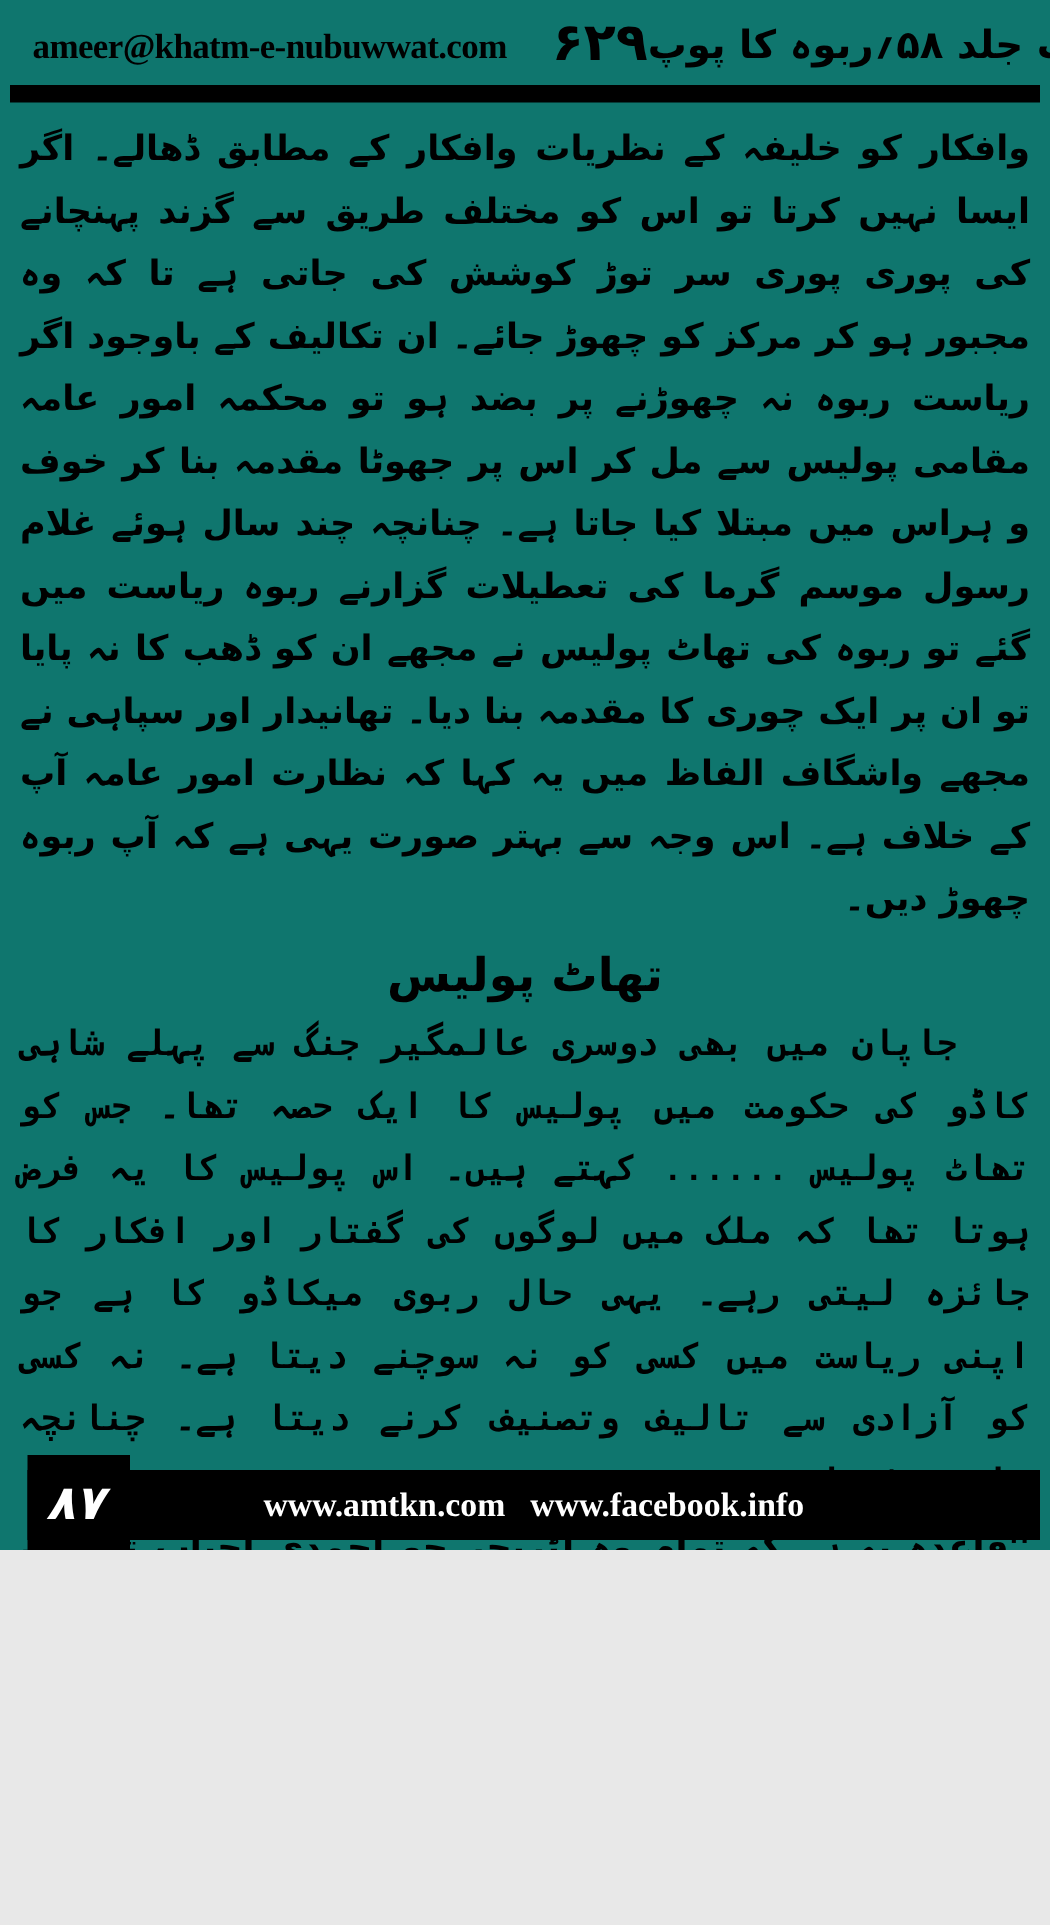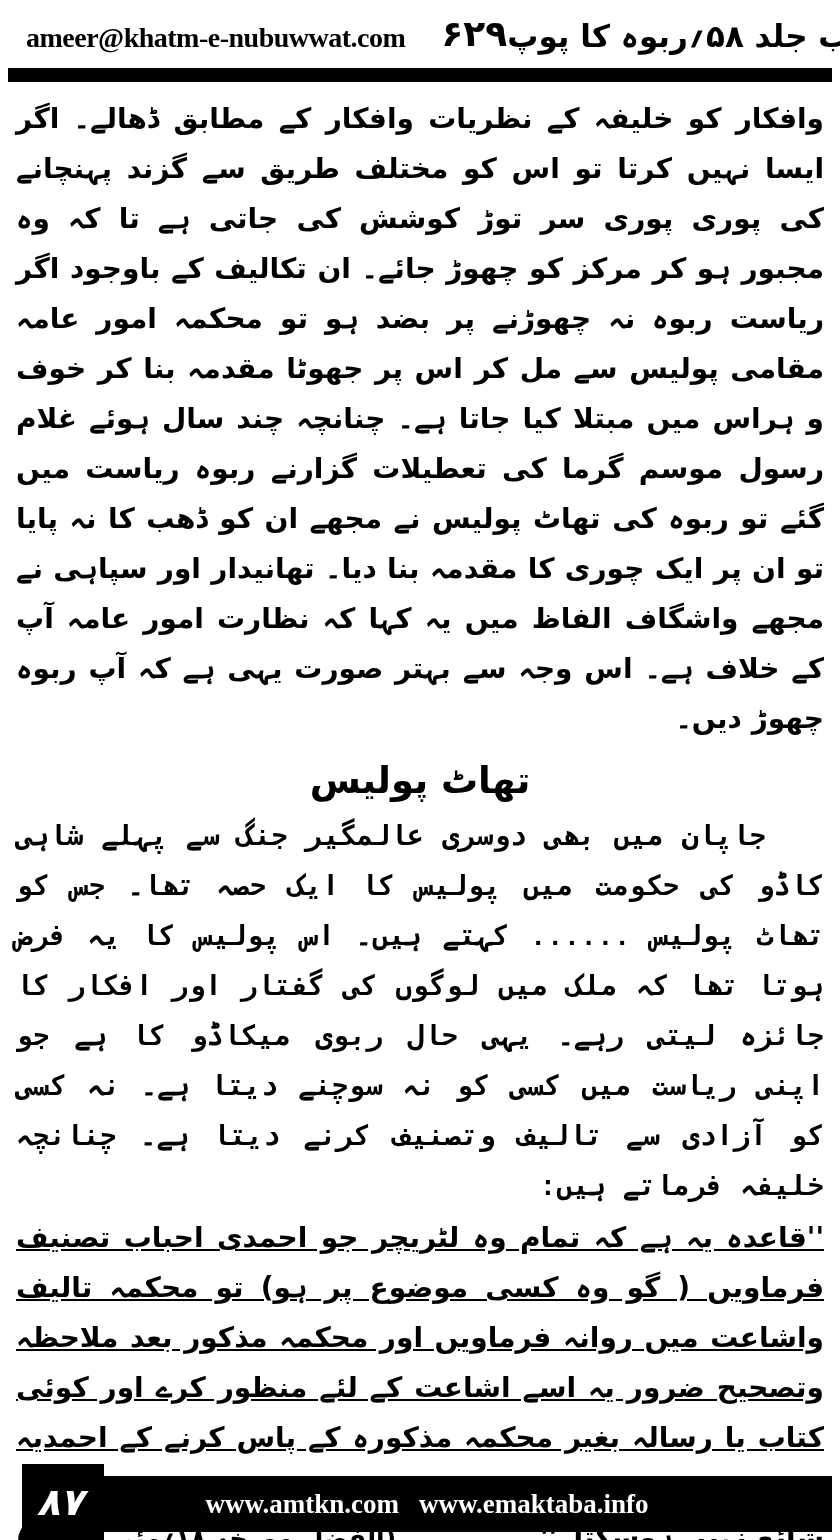--- a/index.html
+++ b/index.html
@@ -1,20 +1,20 @@
 <!DOCTYPE html>
 <html lang="ur"><head>
 <meta charset="utf-8">
 <style>
   html,body{margin:0;padding:0;background:#e8e8e8;}
   .page{
     position:relative;
-    width:840px;height:1540px;
+    width:840px;height:1240px;
     margin:0 auto;
-    background:#ffffff;
+    background:#0f766e;
     color:#000;
     font-family:"DejaVu Sans", sans-serif;
     overflow:hidden;
   }
   
   .header{
     display:flex;
     align-items:flex-end;
     padding:16px 14px 4px 26px;
     height:58px;
@@ -22,21 +22,21 @@
   }
   .header-email{
     font-family:"Liberation Serif", serif;
     font-weight:bold;
     font-size:28px;
     letter-spacing:-0.5px;
     white-space:nowrap;
   }
   .header-pagenum{
     font-weight:bold;
-    font-size:36px;
+    font-size:42px;
     line-height:40px;
     margin-left:36px;
     white-space:nowrap;
   }
   .header-title{
     margin-left:auto;
     direction:rtl;
     font-weight:bold;
     font-size:31px;
     white-space:nowrap;
@@ -138,20 +138,20 @@
       </div>
     </div>
 
     <h2 class="section-heading">ربوہ کا پولیس ایکٹ</h2>
 
   </div>
 
   <div class="footer">
     <div class="footer-bar">
       <span>www.amtkn.com</span>
-      <span>www.emaktaba.info</span>
+      <span>www.facebook.info</span>
     </div>
     <div class="footer-numbox">
       <span class="footer-num">۸۷</span>
     </div>
   </div>
 
 </div>
 
 </body></html>

